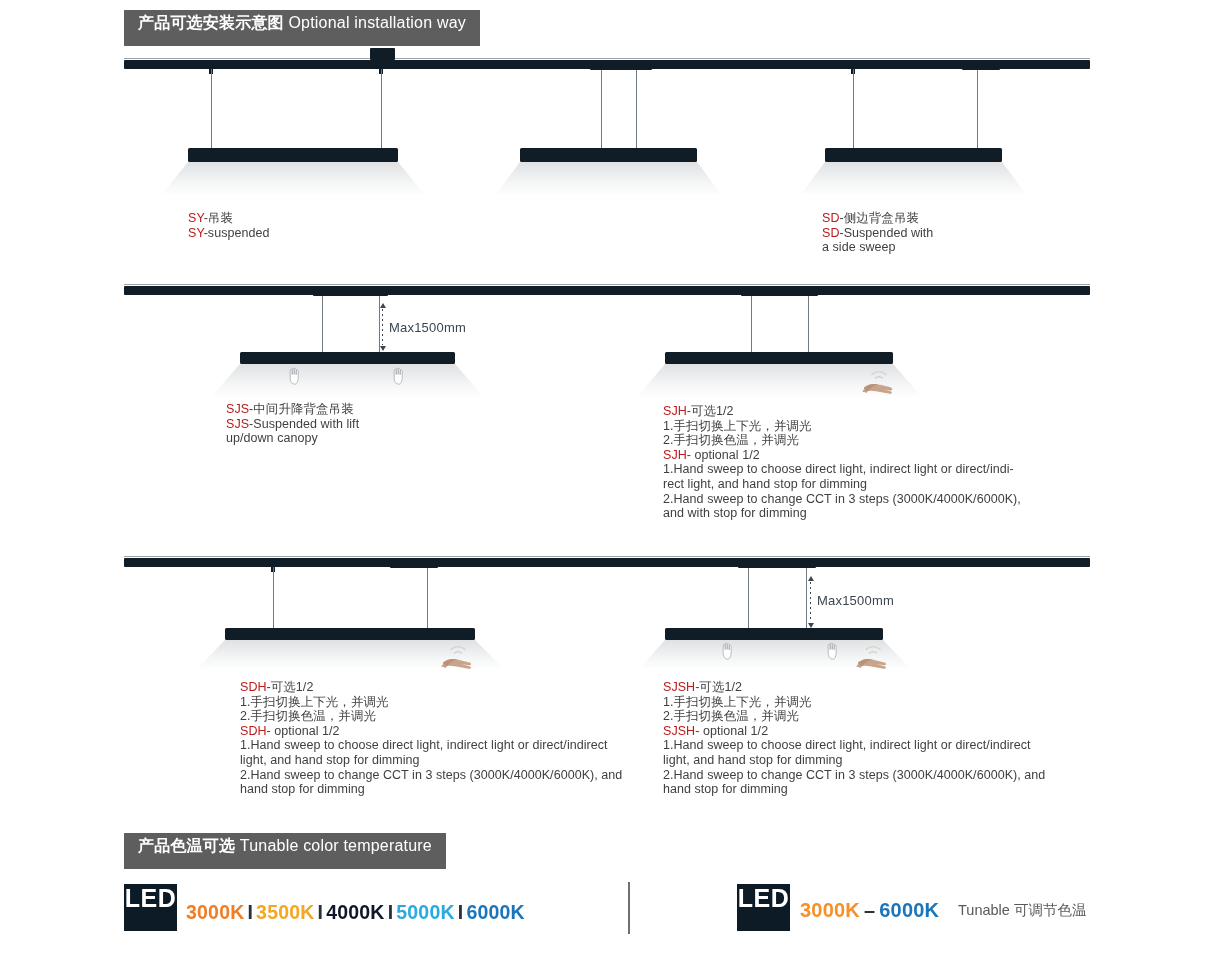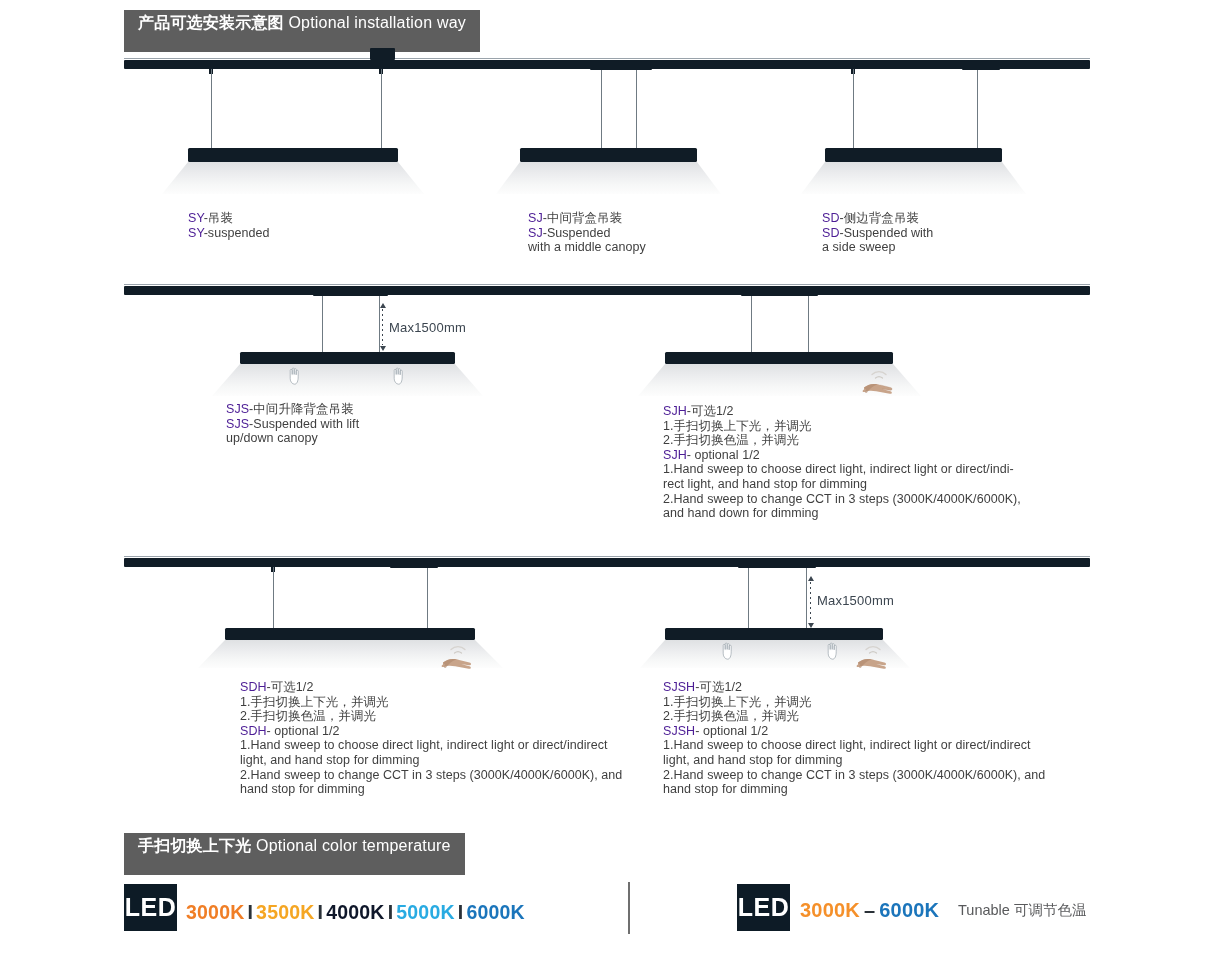--- a/index.html
+++ b/index.html
@@ -11,21 +11,21 @@
     overflow:hidden;
     -webkit-font-smoothing:antialiased;
   }
   .page{position:relative;width:1214px;height:966px;}
 
   
   .banner{
     position:absolute;
     background:#5e5e5e;
     color:#ffffff;
-    height:42px;
+    height:36px;
     line-height:26px;
     padding:0 14px 0 14px;
     font-size:16px;
     letter-spacing:.2px;
     white-space:nowrap;
     box-sizing:border-box;
   }
   .banner .zh{font-weight:bold;}
   .banner .en{font-weight:normal;}
   .ceiling{
@@ -92,27 +92,27 @@
 
   
   .caption{
     position:absolute;
     font-size:12.5px;
     line-height:14.6px;
     color:#3f3f3f;
     white-space:pre;
     letter-spacing:.05px;
   }
-  .caption .code{color:#4c1d95;}
+  .caption .code{color:#b91c1c;}
 
   
   .led-badge{
     position:absolute;
     background:#0d1b26;
-    display:flex;align-items:center;justify-content:center;
+    display:flex;justify-content:center;
   }
   .led-badge span{
     color:#ffffff;
     font-weight:bold;
     letter-spacing:.5px;
     font-family:"Liberation Sans","DejaVu Sans",sans-serif;
   }
   .cct{
     position:absolute;
     font-size:19.5px;
@@ -154,23 +154,20 @@
   <div class="fixture" style="left:188px;top:148px;width:210px;height:14px;"></div>
   <div class="beam" style="left:162px;top:162px;width:262px;height:32px;clip-path:polygon(26px 0,236px 0,262px 32px,0 32px);"></div>
   <div class="caption" style="left:188px;top:211px;"><span class="code">SY</span><span>-吊装</span>
 <span class="code">SY</span><span>-suspended</span></div>
 
   <div class="canopy" style="left:590px;top:60px;width:62px;height:10px;"></div>
   <div class="wire" style="left:601px;top:70px;height:83px;"></div>
   <div class="wire" style="left:636px;top:70px;height:83px;"></div>
   <div class="fixture" style="left:520px;top:148px;width:177px;height:14px;"></div>
   <div class="beam" style="left:496px;top:162px;width:225px;height:32px;clip-path:polygon(24px 0,201px 0,225px 32px,0 32px);"></div>
-  <div class="caption" style="left:528px;top:211px;"><span class="code">SJ</span><span>-中间背盒吊装</span>
-<span class="code">SJ</span><span>-Suspended</span>
-<span>with a middle canopy</span></div>
 
   <div class="canopy" style="left:962px;top:60px;width:38px;height:10px;"></div>
   <div class="wire-nub" style="left:851px;top:69px;"></div>
   <div class="wire" style="left:853px;top:69px;height:84px;"></div>
   <div class="wire" style="left:977px;top:70px;height:83px;"></div>
   <div class="fixture" style="left:825px;top:148px;width:177px;height:14px;"></div>
   <div class="beam" style="left:801px;top:162px;width:225px;height:32px;clip-path:polygon(24px 0,201px 0,225px 32px,0 32px);"></div>
   <div class="caption" style="left:822px;top:211px;"><span class="code">SD</span><span>-侧边背盒吊装</span>
 <span class="code">SD</span><span>-Suspended with</span>
 <span>a side sweep</span></div>
@@ -217,21 +214,21 @@
     <path d="M22.2 16.9l10.2 2.6c1.2.3 1.8 1 1.6 1.8-.2.8-1.1 1.1-2.3.9l-7.6-1.3" fill="none" stroke="#a67c5f" stroke-width=".5" opacity=".5"></path>
   </svg>
 
   <div class="caption" style="left:663px;top:404px;"><span class="code">SJH</span><span>-可选1/2</span>
 <span>1.手扫切换上下光，并调光</span>
 <span>2.手扫切换色温，并调光</span>
 <span class="code">SJH</span><span>- optional 1/2</span>
 <span>1.Hand sweep to choose direct light, indirect light or direct/indi-</span>
 <span>rect light, and hand stop for dimming</span>
 <span>2.Hand sweep to change CCT in 3 steps (3000K/4000K/6000K),</span>
-<span>and hand down for dimming</span></div>
+<span>and with stop for dimming</span></div>
 
   <div class="ceiling" style="left:124px;top:558px;width:966px;"></div>
   <div class="ceiling-line" style="left:124px;top:556px;width:966px;"></div>
 
   <div class="canopy" style="left:390px;top:558px;width:48px;height:10px;"></div>
   <div class="wire-nub" style="left:271px;top:567px;"></div>
   <div class="wire" style="left:273px;top:567px;height:62px;"></div>
   <div class="wire" style="left:427px;top:568px;height:61px;"></div>
   <div class="fixture" style="left:225px;top:628px;width:250px;height:12px;"></div>
   <div class="beam" style="left:198px;top:640px;width:305px;height:28px;clip-path:polygon(27px 0,277px 0,305px 28px,0 28px);"></div>
@@ -283,21 +280,21 @@
   <div class="caption" style="left:663px;top:680px;"><span class="code">SJSH</span><span>-可选1/2</span>
 <span>1.手扫切换上下光，并调光</span>
 <span>2.手扫切换色温，并调光</span>
 <span class="code">SJSH</span><span>- optional 1/2</span>
 <span>1.Hand sweep to choose direct light, indirect light or direct/indirect</span>
 <span>light, and hand stop for dimming</span>
 <span>2.Hand sweep to change CCT in 3 steps (3000K/4000K/6000K), and</span>
 <span>hand stop for dimming</span></div>
 
   <div class="banner" style="left:124px;top:833px;">
-    <span class="zh">手扫切换上下光</span><span> </span><span class="en">Optional color temperature</span>
+    <span class="zh">产品色温可选</span><span> </span><span class="en">Tunable color temperature</span>
   </div>
 
   <div class="led-badge" style="left:124px;top:884px;width:53px;height:47px;">
     <span style="font-size:25px;">LED</span>
   </div>
 
   <div class="cct" style="left:186px;top:901px;"><span style="color:#F07E26;">3000K</span><span class="sep">I</span><span style="color:#F5A623;">3500K</span><span class="sep">I</span><span style="color:#0f172a;">4000K</span><span class="sep">I</span><span style="color:#29ABE2;">5000K</span><span class="sep">I</span><span style="color:#1B75BB;">6000K</span></div>
 
   <div class="vdiv" style="left:628px;top:882px;height:52px;"></div>
 

